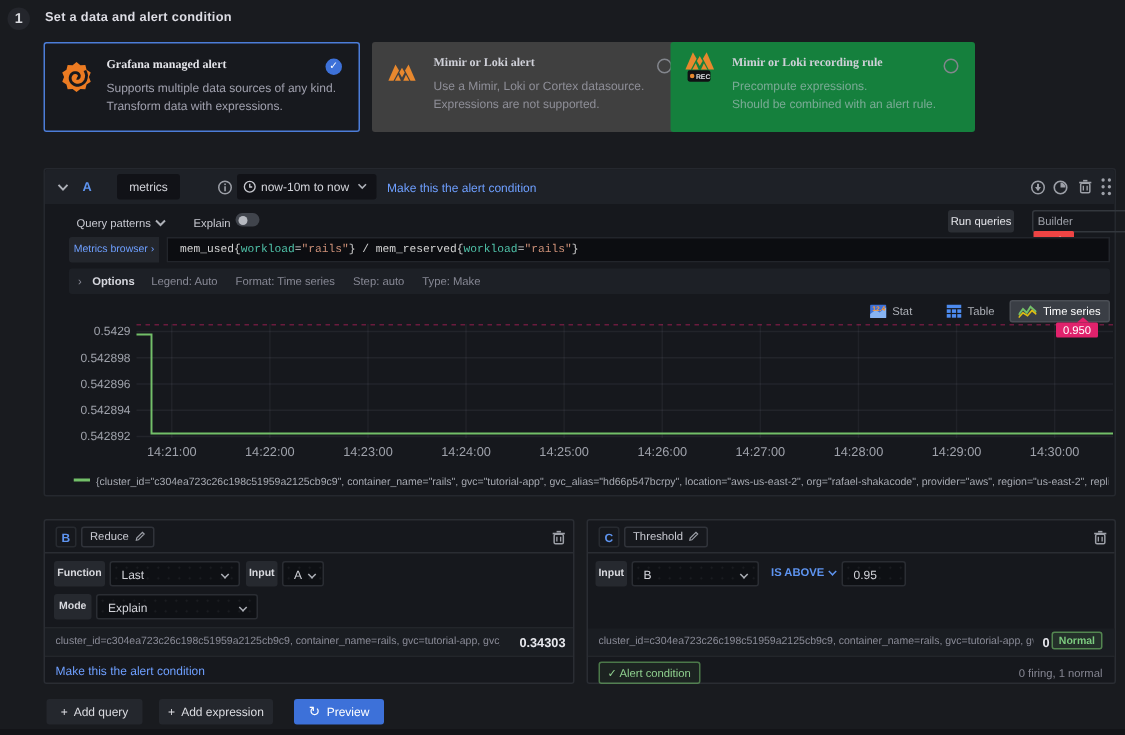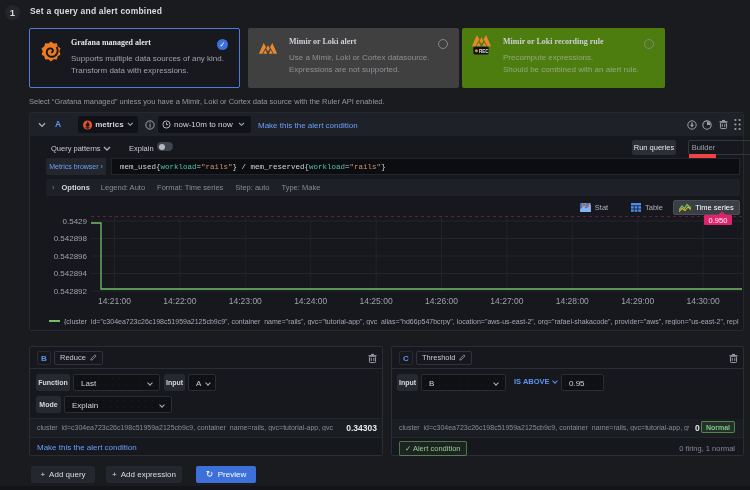--- a/index.html
+++ b/index.html
@@ -10,35 +10,35 @@
 .caret { display:inline-block; width:4px; height:4px; border-right:1.2px solid #aeb1b8; border-bottom:1.2px solid #aeb1b8; transform:rotate(45deg); }
 
 
 #stepnum { left:5px; top:5px; width:15px; height:15px; border-radius:50%; background:#24262c; color:#d8d9de; font-size:9.5px; font-weight:bold; text-align:center; line-height:15px; }
 #title { left:30px; top:6px; font-size:8.5px; font-weight:bold; color:#dcdce3; letter-spacing:0.2px; }
 
 
 .card { position:absolute; top:28px; height:60px; border-radius:2px; }
 #card1 { left:29px; width:211px; background:#17191e; border:1px solid #4c7dd8; }
 #card2 { left:248px; width:211px; background:#404040; }
-#card3 { left:462px; width:203px; background:#4d7c0f; }
+#card3 { left:447px; width:203px; background:#15803d; }
 .card .ctitle { position:absolute; left:41px; top:9px; font-size:8px; font-weight:bold; color:#cfd0d8; white-space:nowrap;font-family:Liberation Serif, serif; }
 .card .cdesc { position:absolute; left:41px; top:24px; font-size:8px; line-height:11.5px; color:rgba(204,204,220,0.55); white-space:nowrap; }
 .radio { position:absolute; right:11px; top:11px; width:10px; height:10px; border:1.3px solid #83868d; border-radius:50%; }
 #checkicon { position:absolute; right:11px; top:10px; width:11px; height:11px; border-radius:50%; background:#3d71d9; color:#fff; font-size:7px; line-height:11px; text-align:center; }
 
 #helper { left:29px; top:97px; font-size:7.5px; color:rgba(204,204,220,0.68); }
 
 
 #qcard { left:29px; top:112px; width:715px; height:219px; background:#16181d; border:1px solid #25282e; border-radius:2px; }
 #qhead { left:0; top:0; width:713px; height:23px; background:#1e2127; border-radius:2px 2px 0 0; position:absolute; }
 .hicon { position:absolute; }
 #qa { left:25px; top:6px; font-size:8.5px; font-weight:bold; color:#5e94f0; position:absolute; }
 .ctrl { position:absolute; background:#111217; border-radius:2px; font-size:8px; color:#d3d4da; display:flex; align-items:center; top:3px; height:17px; white-space:nowrap; }
-#dsbox { left:48px; width:60px; padding:0 5px; gap:3px;font-weight:bold; }
+#dsbox { left:48px; width:42px; padding:0 5px; gap:3px; }
 #tpbox { left:128px; width:93px; padding:0 4px; gap:3px; }
 #mkalert1 { position:absolute; left:228px; top:8px; font-size:8px; color:#6e9fff; }
 
 
 #qp { position:absolute; left:21px; top:31px; font-size:7.5px; color:#c9cad2; }
 #qpcaret { position:absolute; left:73px; top:33px; }
 #explain { position:absolute; left:99px; top:31px; font-size:7.5px; color:#c9cad2; }
 #toggle { position:absolute; left:127px; top:29px; width:16px; height:9px; background:#40444c; border-radius:5px; }
 #toggle::after { content:""; position:absolute; left:1.5px; top:1.5px; width:6px; height:6px; border-radius:50%; background:#b6b9c0; }
 #runq { position:absolute; left:602px; top:27px; width:44px; height:15px; background:#2b2e34; border-radius:2px; color:#e4e5ea; font-size:7.5px; font-weight:500; text-align:center; line-height:15px; }
@@ -89,21 +89,21 @@
 #firing { position:absolute; right:8px; top:97px; font-size:7.5px; color:rgba(204,204,220,0.6); }
 
 
 .btn { position:absolute; top:466px; height:17px; background:#24272d; border-radius:2px; color:#dcdde2; font-size:8px; font-weight:500; line-height:17px; text-align:center; }
 #previewbtn { position:absolute; left:196px; top:466px; width:60px; height:17px; background:#3d71d9; border-radius:2px; color:#fff; font-size:8px; font-weight:500; text-align:center; line-height:17px; }
 </style>
 </head>
 <body>
 <div id="page">
   <div class="abs" id="stepnum">1</div>
-  <div class="abs" id="title">Set a query and alert combined</div>
+  <div class="abs" id="title">Set a data and alert condition</div>
 
   <div class="card" id="card1">
     <svg class="abs" style="left:10px;top:11px" width="22" height="22" viewBox="0 0 22 22">
       <path d="M11.0 1.4 L13.6 3.5 L16.9 3.3 L17.7 6.5 L20.5 8.3 L19.3 11.4 L20.5 14.5 L17.7 16.3 L16.9 19.5 L13.6 19.3 L11.0 21.4 L8.4 19.3 L5.1 19.5 L4.3 16.3 L1.5 14.5 L2.7 11.4 L1.5 8.3 L4.3 6.5 L5.1 3.3 L8.4 3.5 L11.0 1.4Z" fill="#ec7b22"></path>
       <path d="M11.2 12.1 L11.4 12.2 L11.8 12.2 L12.1 12.1 L12.4 11.8 L12.7 11.5 L12.8 11.0 L12.9 10.5 L12.7 9.9 L12.4 9.4 L12.0 8.9 L11.3 8.6 L10.6 8.4 L9.8 8.4 L9.0 8.6 L8.2 9.1 L7.5 9.8 L7.1 10.6 L6.8 11.6 L6.8 12.7 L7.1 13.8 L7.7 14.9 L8.6 15.7 L9.7 16.4 L10.9 16.8 L12.3 16.8 L13.7 16.5 L15.0 15.8 L16.1 14.8 L17.0 13.5 L17.5 11.9 L17.7 10.3 L17.3 8.6 L16.6 7.0" fill="none" stroke="#17191e" stroke-width="1.9"></path>
     </svg>
     <div class="ctitle" style="color:#e3e4e9">Grafana managed alert</div>
     <div class="cdesc" style="color:rgba(204,204,220,0.75)">Supports multiple data sources of any kind.<br>Transform data with expressions.</div>
     <div id="checkicon">✓</div>
   </div>
@@ -134,21 +134,20 @@
           <rect x="0" y="0" width="16" height="8" rx="1.5" fill="#101114"></rect>
           <circle cx="3.2" cy="4" r="1.6" fill="#e8882e"></circle>
           <text x="5.8" y="6.2" font-size="4.8" font-weight="bold" fill="#dfe0e5" font-family="Liberation Sans">REC</text>
         </g>
     </svg>
     <div class="ctitle">Mimir or Loki recording rule</div>
     <div class="cdesc">Precompute expressions.<br>Should be combined with an alert rule.</div>
     <div class="radio"></div>
   </div>
 
-  <div class="abs" id="helper">Select “Grafana managed” unless you have a Mimir, Loki or Cortex data source with the Ruler API enabled.</div>
 
   <div class="abs" id="qcard">
     <div id="qhead"></div>
     <svg class="hicon" style="left:8px;top:9px" width="8" height="6" viewBox="0 0 8 6">
         <path d="M1 1.2 L4 4.4 L7 1.2" stroke="#aeb1b8" stroke-width="1.3" fill="none"></path>
       </svg>
     <div id="qa">A</div>
     <div class="ctrl" id="dsbox">
         <svg width="10" height="10" viewBox="0 0 11 11">
           <circle cx="5.5" cy="5.5" r="5.5" fill="#e6522c"></circle>

